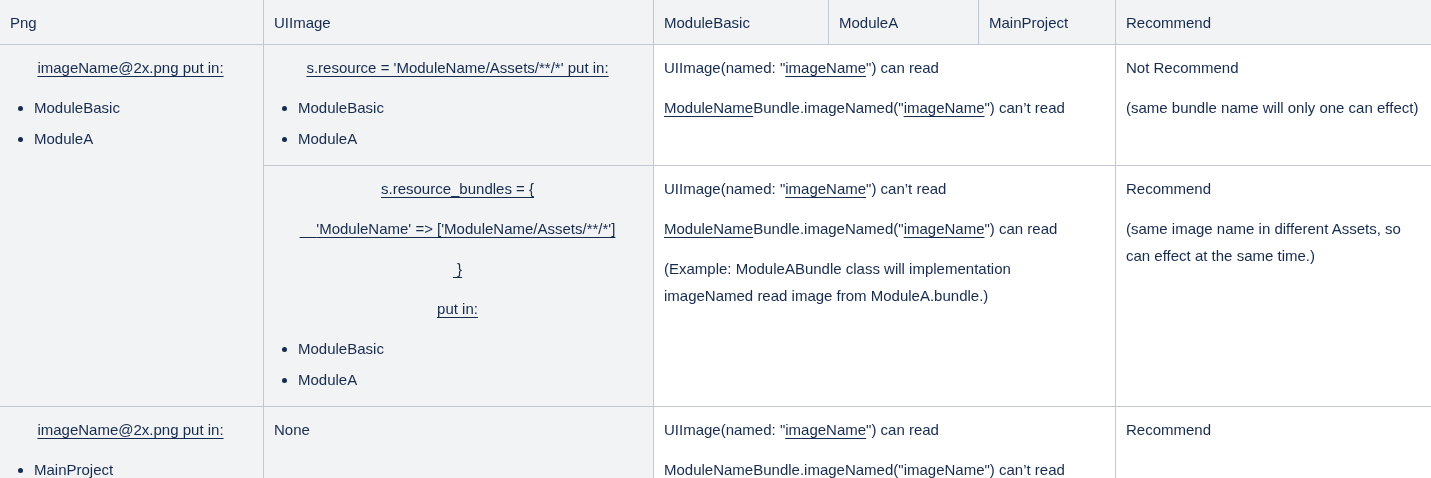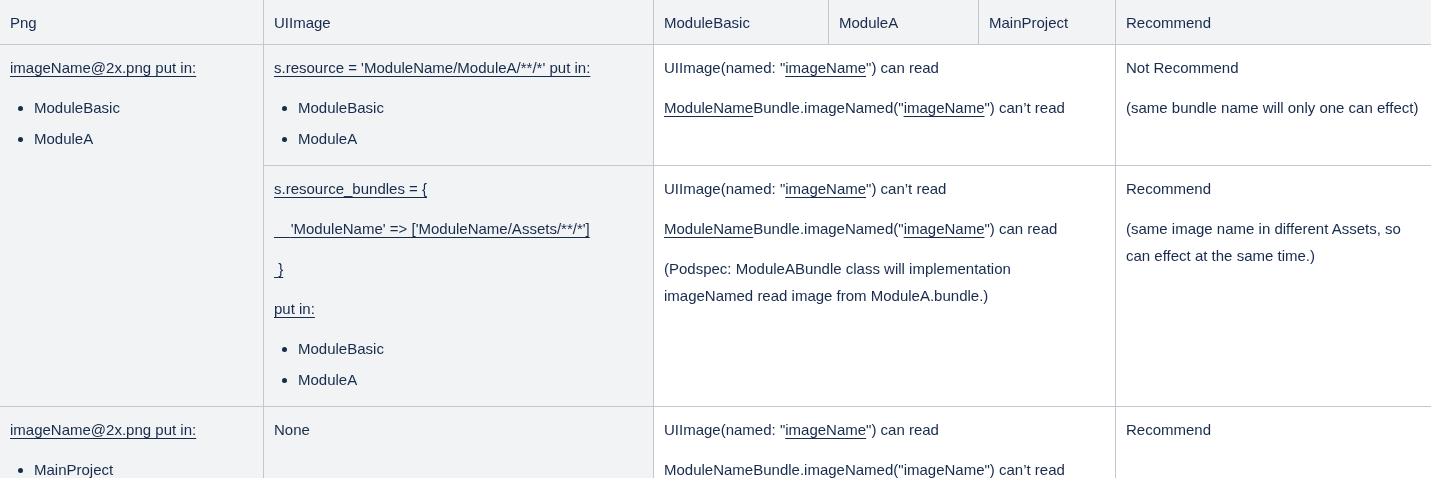--- a/index.html
+++ b/index.html
@@ -45,21 +45,21 @@
   td.white { background: #ffffff; }
   p { margin: 0 0 13px 0; }
   p:last-child { margin-bottom: 0; }
   ul {
     margin: 0 0 13px 0;
     padding-left: 24px;
     list-style-type: disc;
   }
   ul:last-child { margin-bottom: 0; }
   li { margin: 0 0 4px 0; }
-  .u { text-decoration: underline; text-underline-offset: 3px; }
+  .u { text-decoration: underline; text-underline-offset: 3px; text-align: center; }
   .code { white-space: pre-wrap; }
 </style>
 </head>
 <body>
 
 <div class="viewport">
   <table class="cmp">
     <colgroup>
       <col style="width:264px">
       <col style="width:390px">
@@ -81,21 +81,21 @@
     <tbody>
       <tr style="height:110px">
         <td class="gray" rowspan="2">
           <p class="u">imageName@2x.png put in:</p>
           <ul>
             <li>ModuleBasic</li>
             <li>ModuleA</li>
           </ul>
         </td>
         <td class="gray">
-          <p class="u">s.resource = 'ModuleName/ModuleA/**/*' put in:</p>
+          <p class="u">s.resource = 'ModuleName/Assets/**/*' put in:</p>
           <ul>
             <li>ModuleBasic</li>
             <li>ModuleA</li>
           </ul>
         </td>
         <td class="white" colspan="3">
           <p><span>UIImage(named: "</span><span class="u">imageName</span><span>") can read</span></p>
           <p><span class="u">ModuleName</span><span>Bundle.imageNamed("</span><span class="u">imageName</span><span>") can’t read</span></p>
         </td>
         <td class="white">
@@ -110,21 +110,21 @@
           <p class="u code"> }</p>
           <p class="u">put in:</p>
           <ul>
             <li>ModuleBasic</li>
             <li>ModuleA</li>
           </ul>
         </td>
         <td class="white" colspan="3">
           <p><span>UIImage(named: "</span><span class="u">imageName</span><span>") can’t read</span></p>
           <p><span class="u">ModuleName</span><span>Bundle.imageNamed("</span><span class="u">imageName</span><span>") can read</span></p>
-          <p>(Podspec: ModuleABundle class will implementation imageNamed read image from ModuleA.bundle.)</p>
+          <p>(Example: ModuleABundle class will implementation imageNamed read image from ModuleA.bundle.)</p>
         </td>
         <td class="white">
           <p>Recommend</p>
           <p>(same image name in different Assets, so can effect at the same time.)</p>
         </td>
       </tr>
       <tr style="height:114px">
         <td class="gray">
           <p class="u">imageName@2x.png put in:</p>
           <ul>

